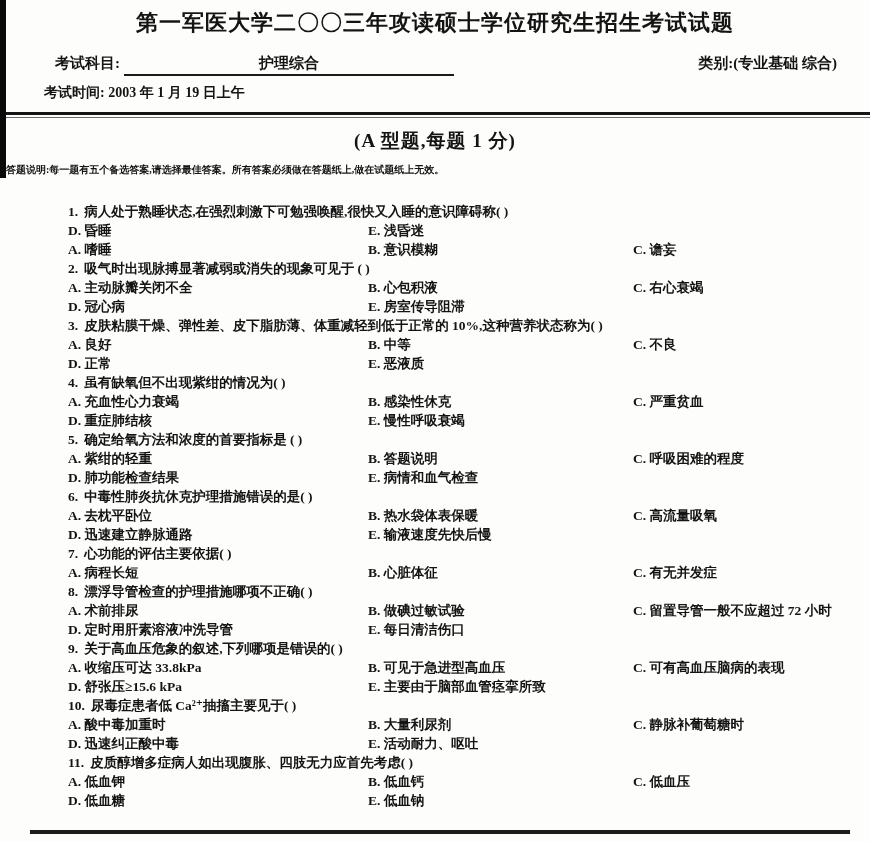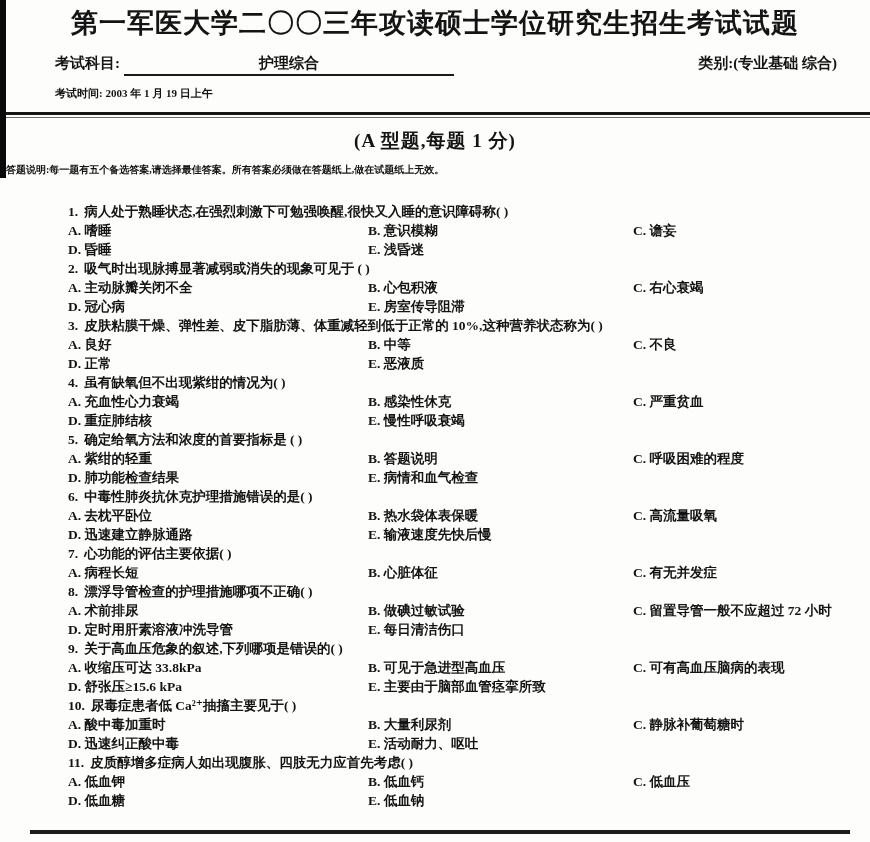--- a/index.html
+++ b/index.html
@@ -13,21 +13,21 @@
     overflow:hidden;
   }
   .scan-edge {
     position:absolute; left:0; top:0;
     width:6px; height:178px;
     background:#0a0a0a;
   }
   .title {
     margin:6px 20px 0 20px;
     text-align:center;
-    font-size:27px;
+    font-size:22px;
     line-height:34px;
     letter-spacing:1px;
   }
   .meta-row1 {
     position:relative;
     margin:12px 0 0 55px;
     font-size:15px;
     line-height:22px;
     height:22px;
   }
@@ -36,22 +36,22 @@
     width:330px;
     text-align:center;
     border-bottom:2px solid #1a1a1a;
     margin-left:4px;
   }
   .category {
     position:absolute;
     right:33px; top:0;
   }
   .meta-row2 {
-    margin:8px 0 0 55px;
-    font-size:11px;
+    margin:8px 0 0 44px;
+    font-size:14px;
     line-height:22px;
   }
   .top-rule {
     margin-top:8px;
     border-top:3px solid #161616;
     border-bottom:1px solid #6a6a6a;
     height:2px;
   }
   .section-heading {
     margin-top:10px;
@@ -104,29 +104,29 @@
   <div class="top-rule"></div>
 
   <div class="section-heading">(A 型题,每题 1 分)</div>
   <div class="instructions">答题说明:每一题有五个备选答案,请选择最佳答案。所有答案必须做在答题纸上,做在试题纸上无效。</div>
 
   <div class="questions">
 
     <div class="q">
       <div class="q-stem"><span class="q-num">1.</span><span>病人处于熟睡状态,在强烈刺激下可勉强唤醒,很快又入睡的意识障碍称(      )</span></div>
       <div class="opts">
+          <span class="oa">D. 昏睡</span>
+          <span class="ob">E. 浅昏迷</span>
+          <span class="oc"></span>
+        </div>
+      <div class="opts">
           <span class="oa">A. 嗜睡</span>
           <span class="ob">B. 意识模糊</span>
           <span class="oc">C. 谵妄</span>
         </div>
-      <div class="opts">
-          <span class="oa">D. 昏睡</span>
-          <span class="ob">E. 浅昏迷</span>
-          <span class="oc"></span>
-        </div>
     </div>
 
     <div class="q">
       <div class="q-stem"><span class="q-num">2.</span><span>吸气时出现脉搏显著减弱或消失的现象可见于 (     )</span></div>
       <div class="opts">
           <span class="oa">A. 主动脉瓣关闭不全</span>
           <span class="ob">B. 心包积液</span>
           <span class="oc">C. 右心衰竭</span>
         </div>
       <div class="opts">

